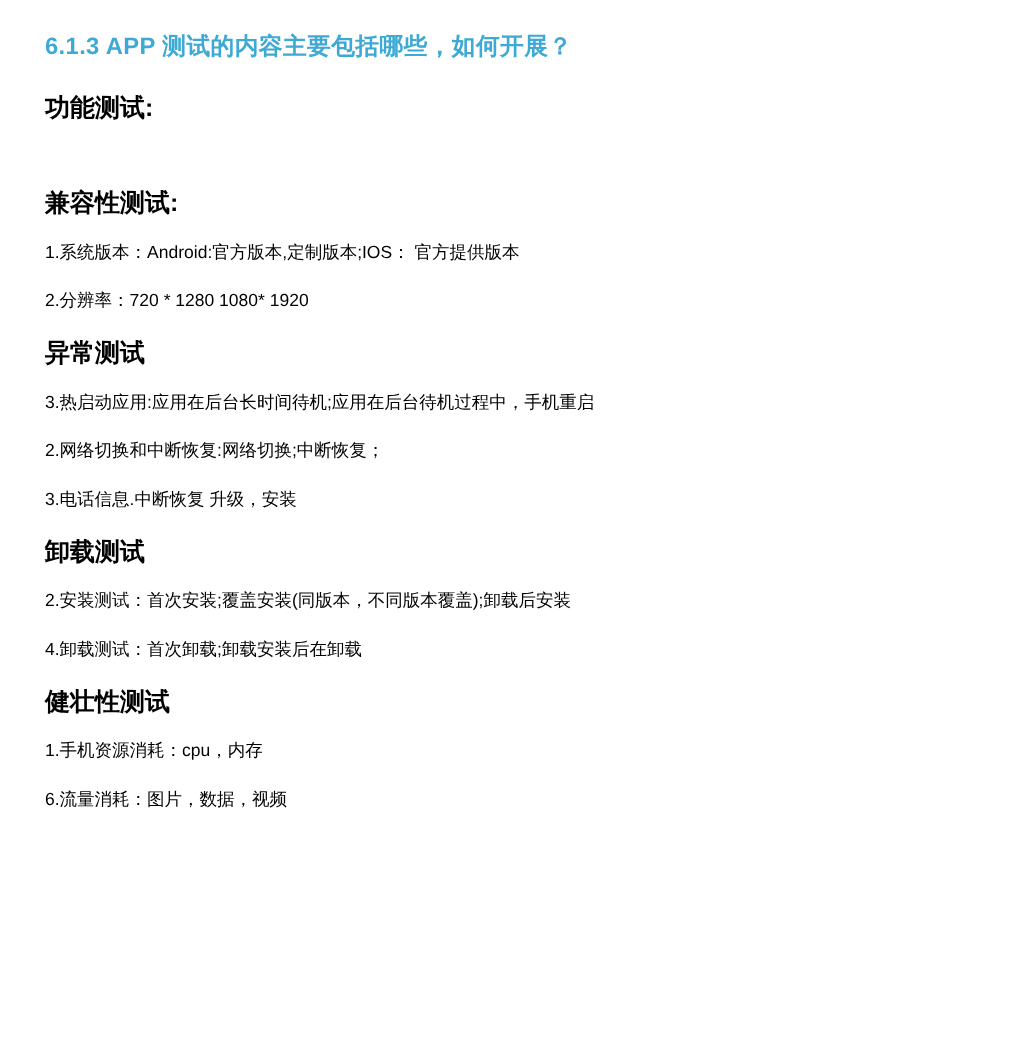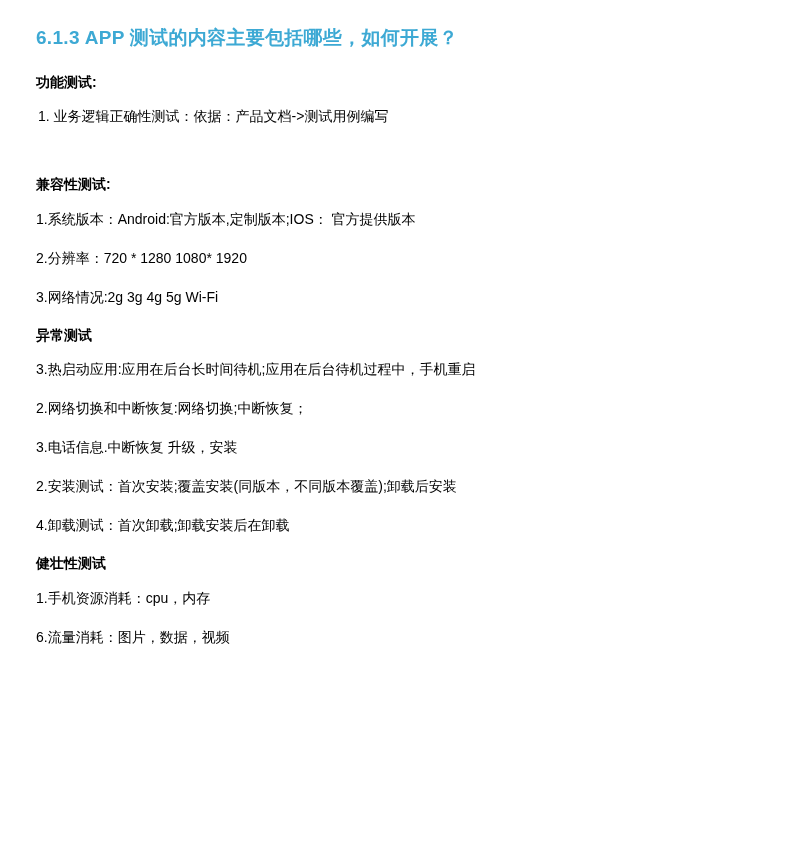--- a/index.html
+++ b/index.html
@@ -27,21 +27,21 @@
     font-size: 19px;
     font-weight: bold;
     letter-spacing: 0.3px;
     margin: 8px 0 22px 0;
     line-height: 1.3;
   }
   .section {
     margin-bottom: 6px;
   }
   .section-heading {
-    font-size: 14px;
+    font-size: 20px;
     font-weight: bold;
     margin: 0 0 14px 0;
     line-height: 1.4;
   }
   .section-gap-lg {
     margin-top: 48px;
   }
   .section-gap-md {
   }
   .item {
@@ -55,38 +55,37 @@
 </style>
 </head>
 <body>
 
 <div class="page">
 
   <h1 class="doc-title" style="color: rgb(61, 169, 212);">6.1.3  APP  测试的内容主要包括哪些，如何开展？</h1>
 
   <div class="section">
     <div class="section-heading">功能测试:</div>
-    <div class="item item-indent">1.  业务逻辑正确性测试：依据：产品文档-&gt;测试用例编写</div>
   </div>
 
   <div class="section section-gap-lg">
     <div class="section-heading">兼容性测试:</div>
     <div class="item">1.系统版本：Android:官方版本,定制版本;IOS： 官方提供版本</div>
     <div class="item">2.分辨率：720 * 1280 1080* 1920</div>
-    <div class="item">3.网络情况:2g 3g 4g 5g Wi-Fi</div>
   </div>
 
   <div class="section section-gap-md">
     <div class="section-heading">异常测试</div>
     <div class="item">3.热启动应用:应用在后台长时间待机;应用在后台待机过程中，手机重启</div>
     <div class="item">2.网络切换和中断恢复:网络切换;中断恢复；</div>
     <div class="item">3.电话信息.中断恢复  升级，安装</div>
   </div>
 
   <div class="section section-gap-md">
+    <div class="section-heading">卸载测试</div>
     <div class="item">2.安装测试：首次安装;覆盖安装(同版本，不同版本覆盖);卸载后安装</div>
     <div class="item">4.卸载测试：首次卸载;卸载安装后在卸载</div>
   </div>
 
   <div class="section section-gap-md">
     <div class="section-heading">健壮性测试</div>
     <div class="item">1.手机资源消耗：cpu，内存</div>
     <div class="item">6.流量消耗：图片，数据，视频</div>
   </div>
 

